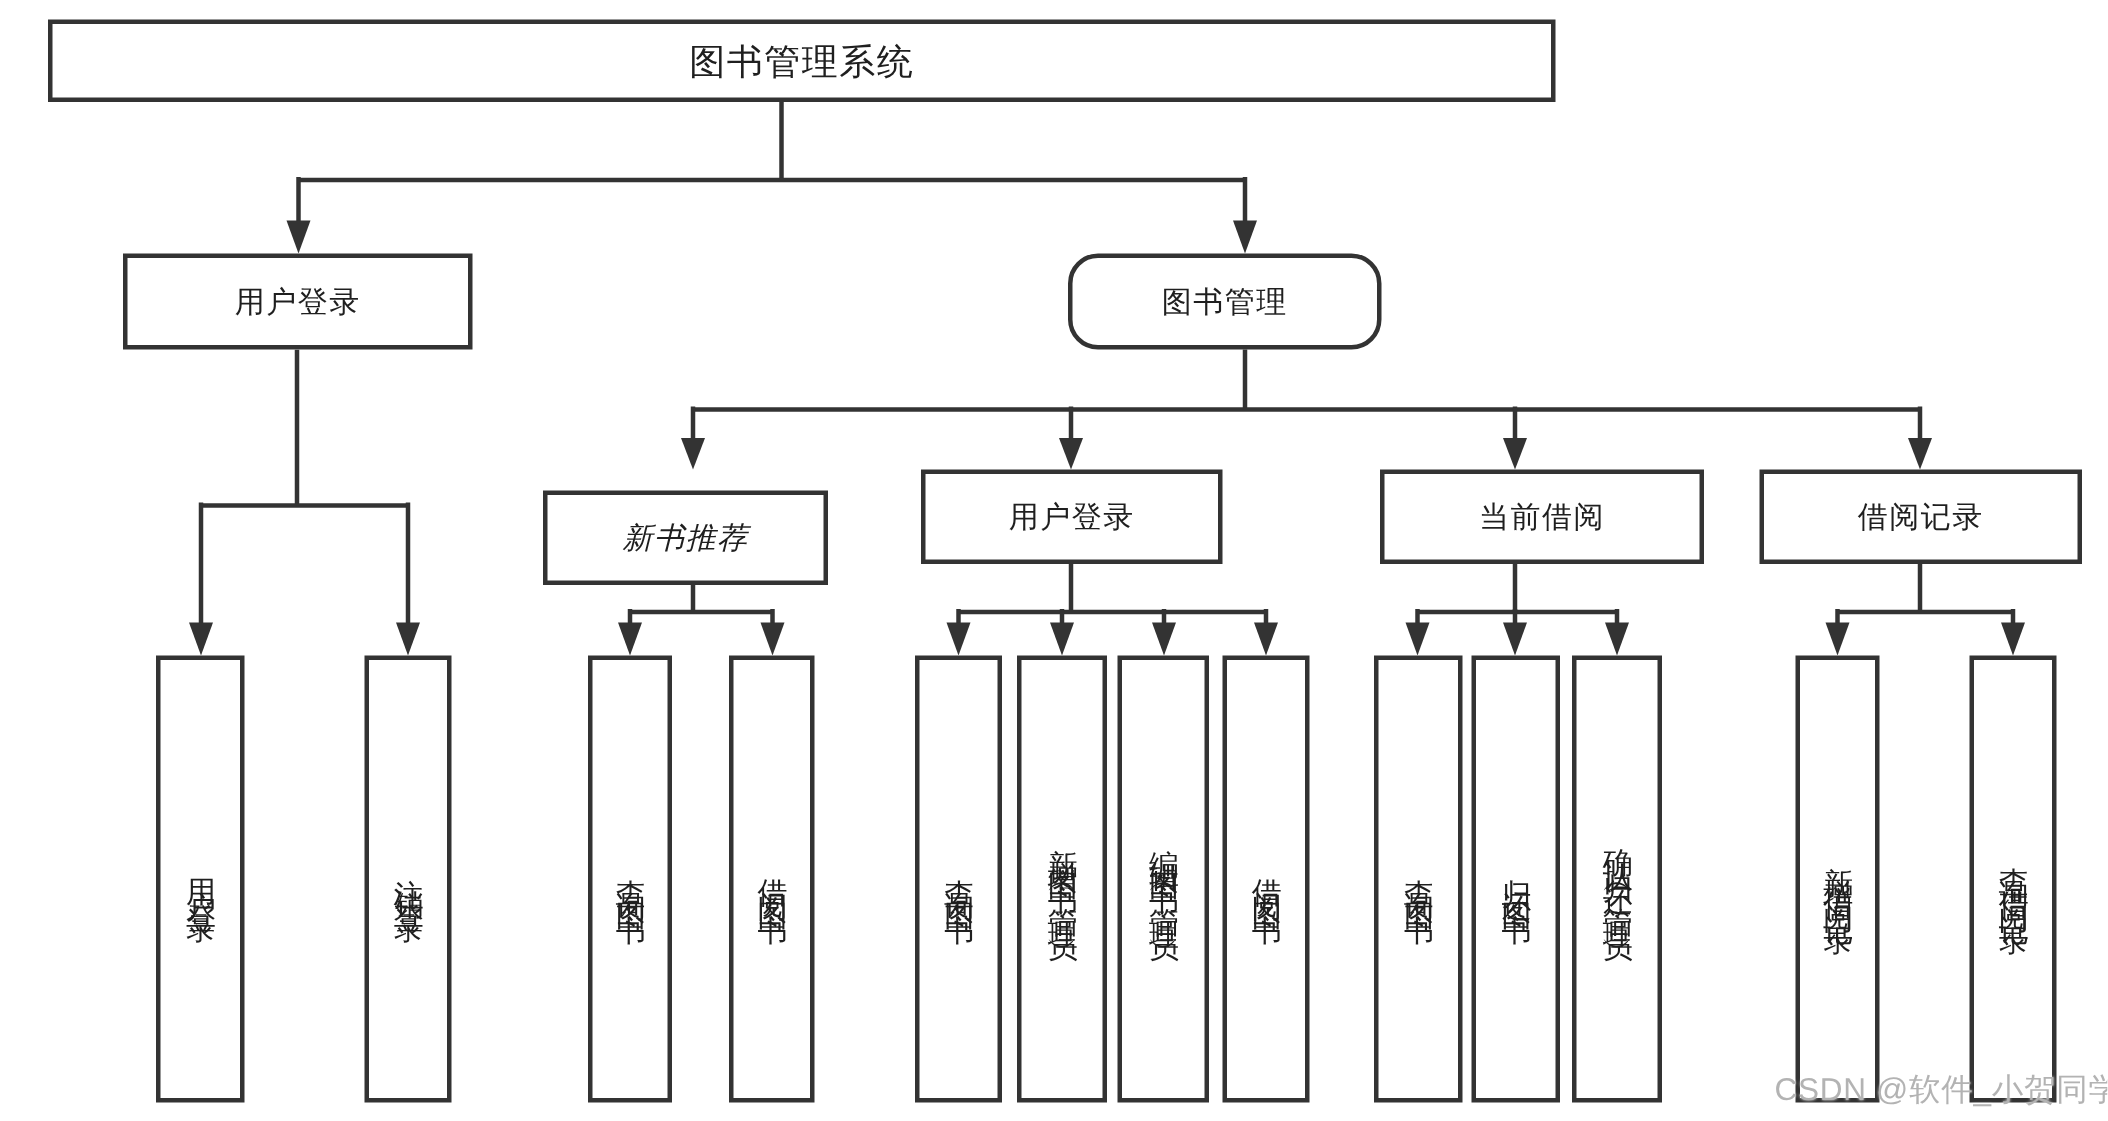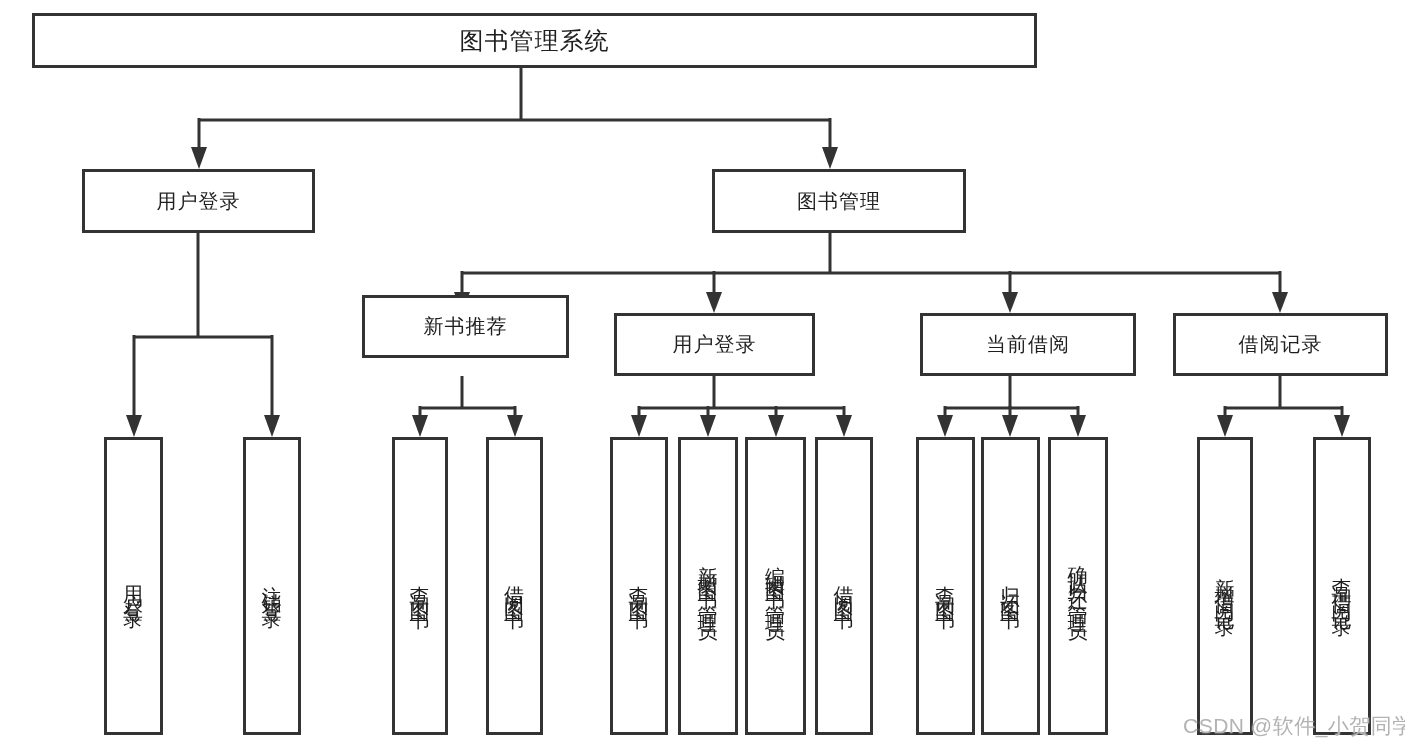--- a/index.html
+++ b/index.html
@@ -31,23 +31,23 @@
     writing-mode:vertical-rl;
     text-orientation:mixed;
     font-size:20px;
     letter-spacing:8px;
     line-height:1;
   }
   
   #root{left:20px;top:13px;width:1005px;height:55px;font-size:24px;margin-left:12px;}
   
   #n-login{left:82px;top:169px;width:233px;height:64px;}
-  #n-mgmt{left:712px;top:169px;width:254px;height:64px;}
+  #n-mgmt{left:712px;top:169px;width:209px;height:64px;border-radius:20px;}
   
-  #n-l3-0{left:362px;top:295px;width:207px;height:63px;}
+  #n-l3-0{left:362px;top:327px;width:190px;height:63px;font-style:italic;}
   #n-l3-1{left:614px;top:313px;width:201px;height:63px;}
   #n-l3-2{left:902px;top:313px;width:216px;height:63px;margin-left:18px;}
   #n-l3-3{left:1173px;top:313px;width:215px;height:63px;}
   
   .leaf{top:437px;height:298px;}
   #lf-login-0{left:104px;width:59px;}
   #lf-login-1{left:243px;width:58px;}
   #lf-nb-0{left:392px;width:56px;}
   #lf-nb-1{left:486px;width:57px;}
   #lf-bb-0{left:610px;width:58px;}

